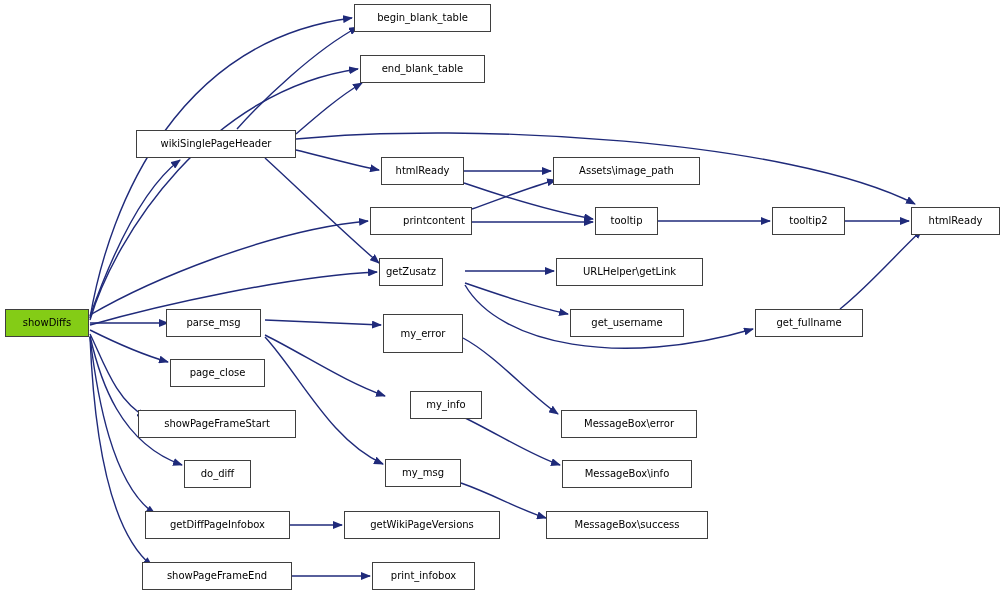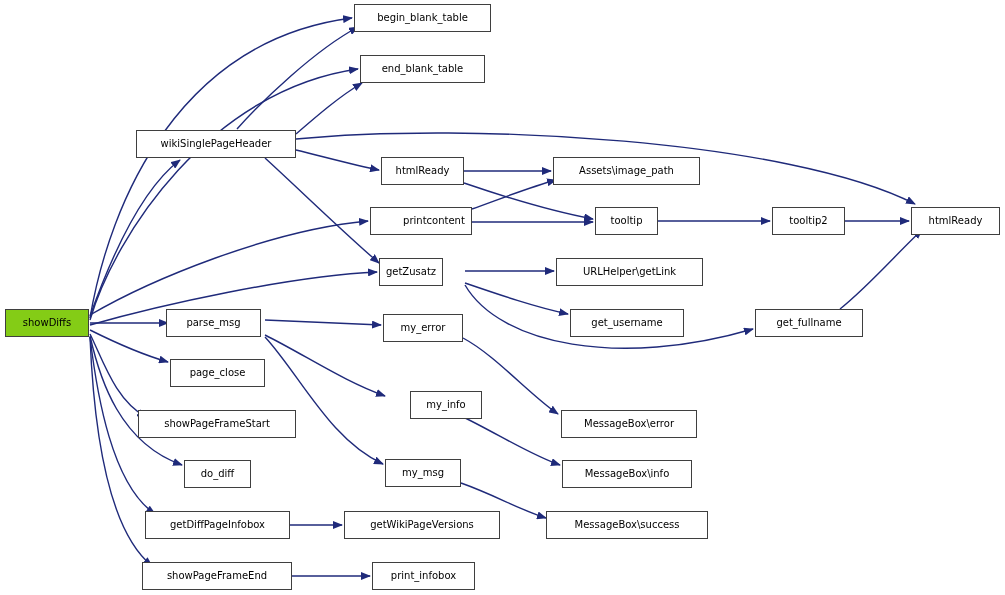--- a/index.html
+++ b/index.html
@@ -117,21 +117,21 @@
       </div>
       <div class="node" style="left: 170px; top: 359px; width: 95px; height: 28px;">
         <span>page_close</span>
       </div>
       <div class="node" style="left: 138px; top: 410px; width: 158px; height: 28px;">
         <span>showPageFrameStart</span>
       </div>
       <div class="node" style="left: 184px; top: 460px; width: 67px; height: 28px;">
         <span>do_diff</span>
       </div>
-      <div class="node" style="left: 383px; top: 314px; width: 80px; height: 28px;">
+      <div class="node" style="left: 383px; top: 314px; width: 80px; height: 39px;">
         <span>my_error</span>
       </div>
       <div class="node" style="left: 410px; top: 391px; width: 72px; height: 28px;">
         <span>my_info</span>
       </div>
       <div class="node" style="left: 385px; top: 459px; width: 76px; height: 28px;">
         <span>my_msg</span>
       </div>
       <div class="node" style="left: 561px; top: 410px; width: 136px; height: 28px;">
         <span>MessageBox\error</span>

